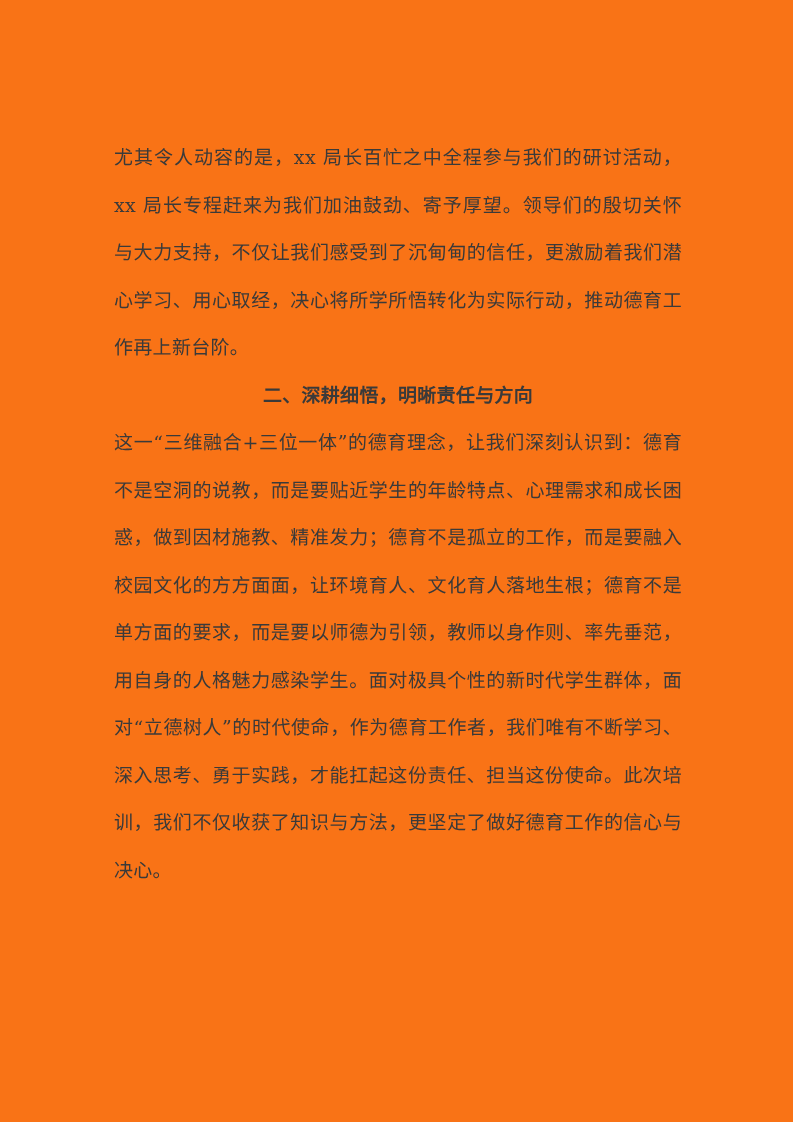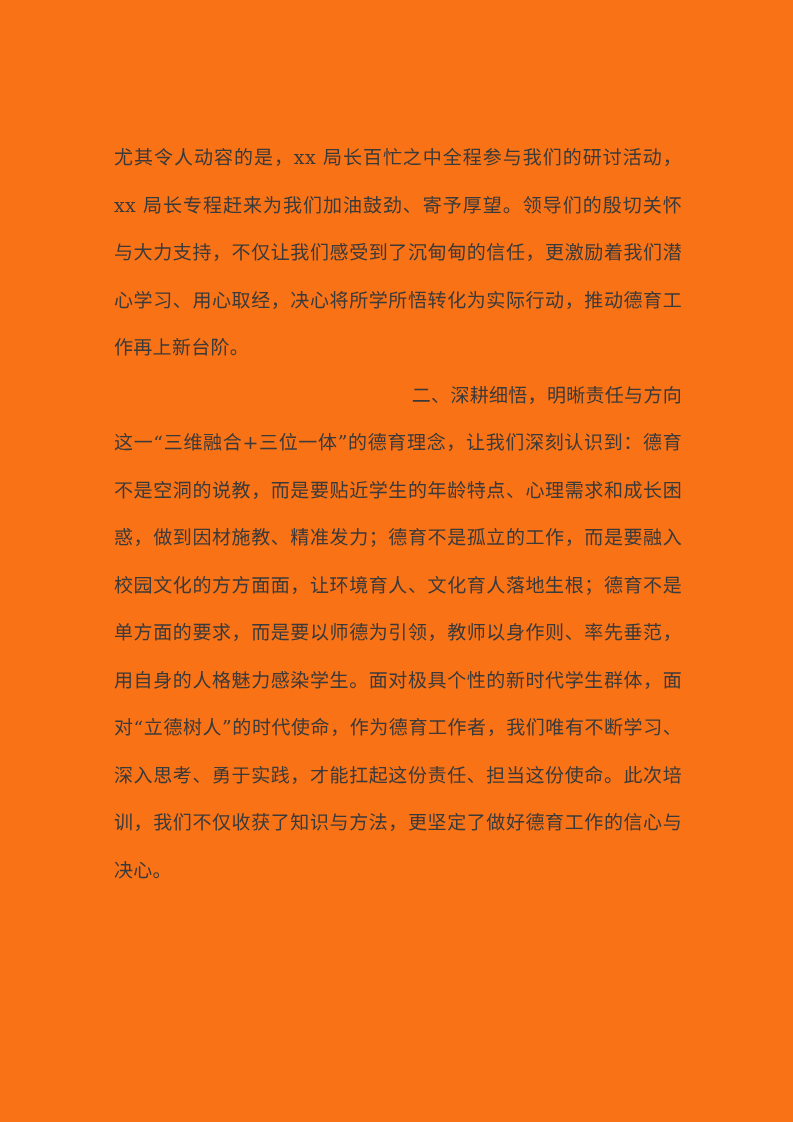--- a/index.html
+++ b/index.html
@@ -32,23 +32,23 @@
     margin: 0;
     padding: 0;
   }
   .para-1 {
     margin-bottom: 10px;
   }
   .section-heading {
     margin: 0;
     padding-left: 19px;
     font-size: 19px;
-    font-weight: normal;
+    font-weight: bold;
     line-height: 47.5px;
-    text-align: right;
+    text-align: center;
   }
   .para-2 {
     margin-bottom: 20px;
   }
   .para-3 {
     margin-bottom: 0;
   }
 </style>
 </head>
 <body>

